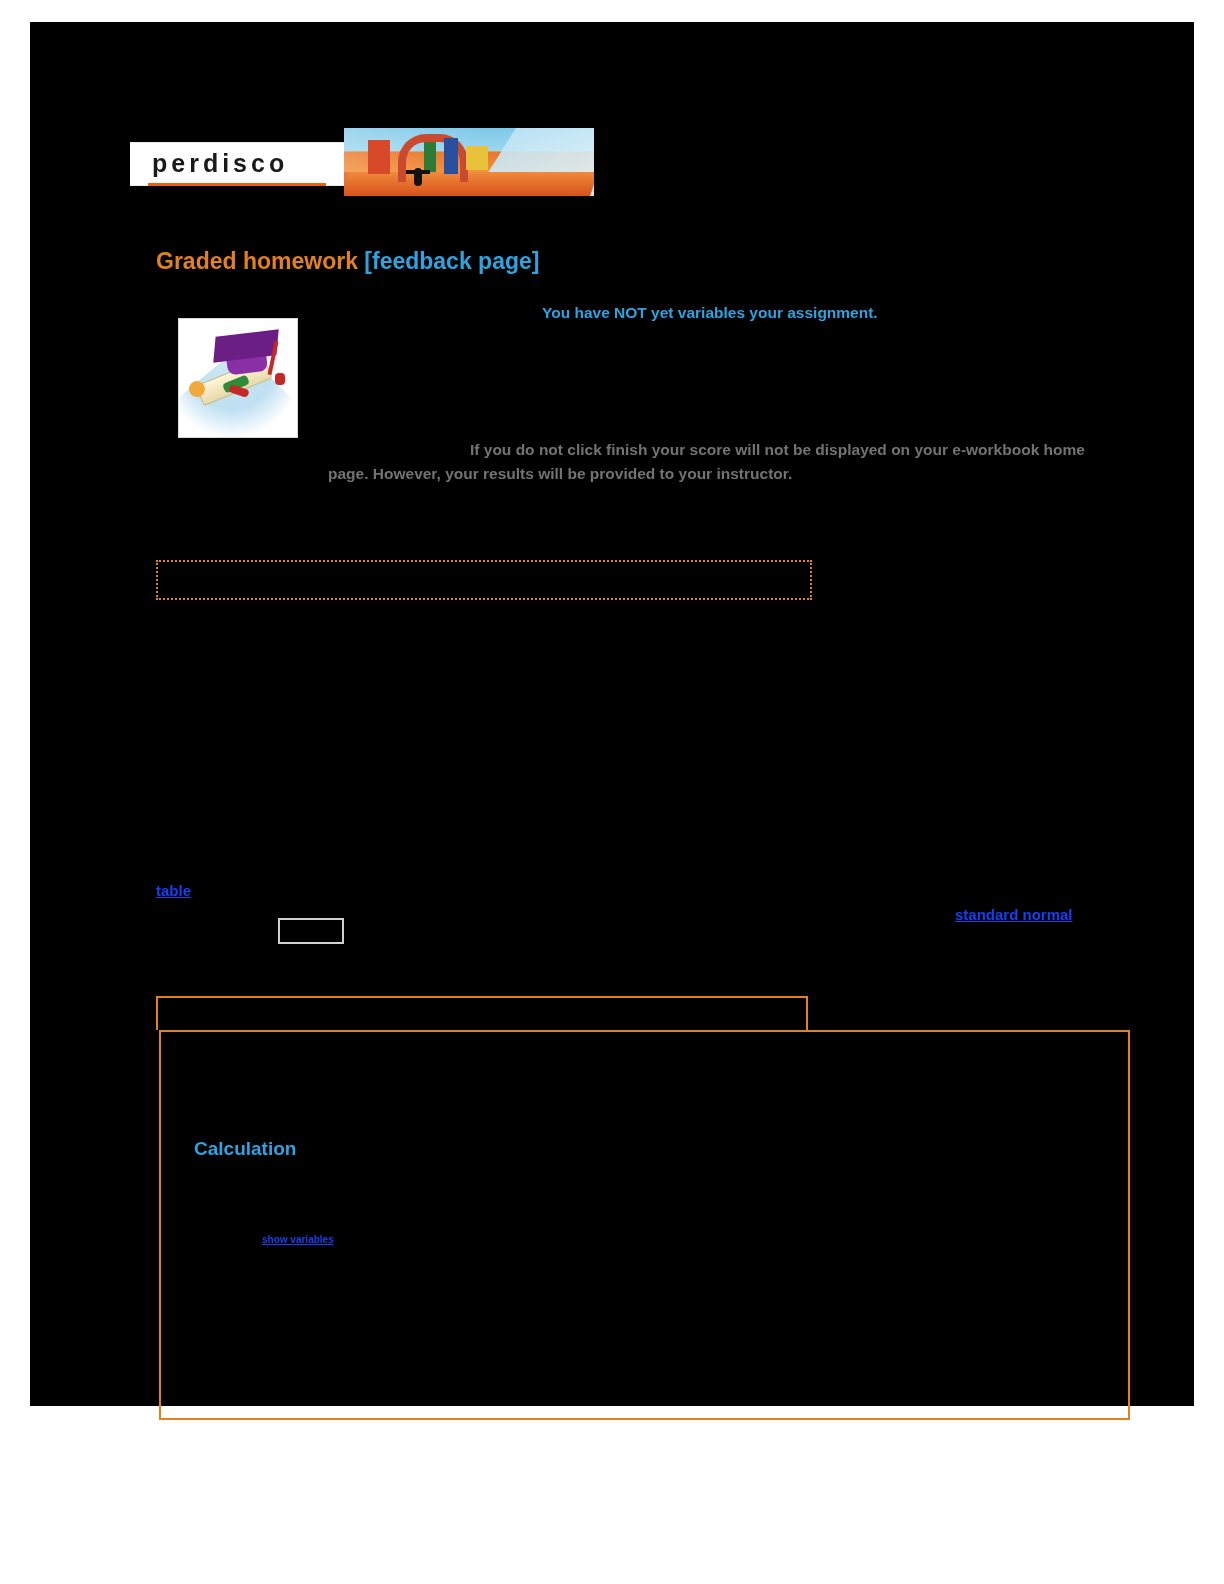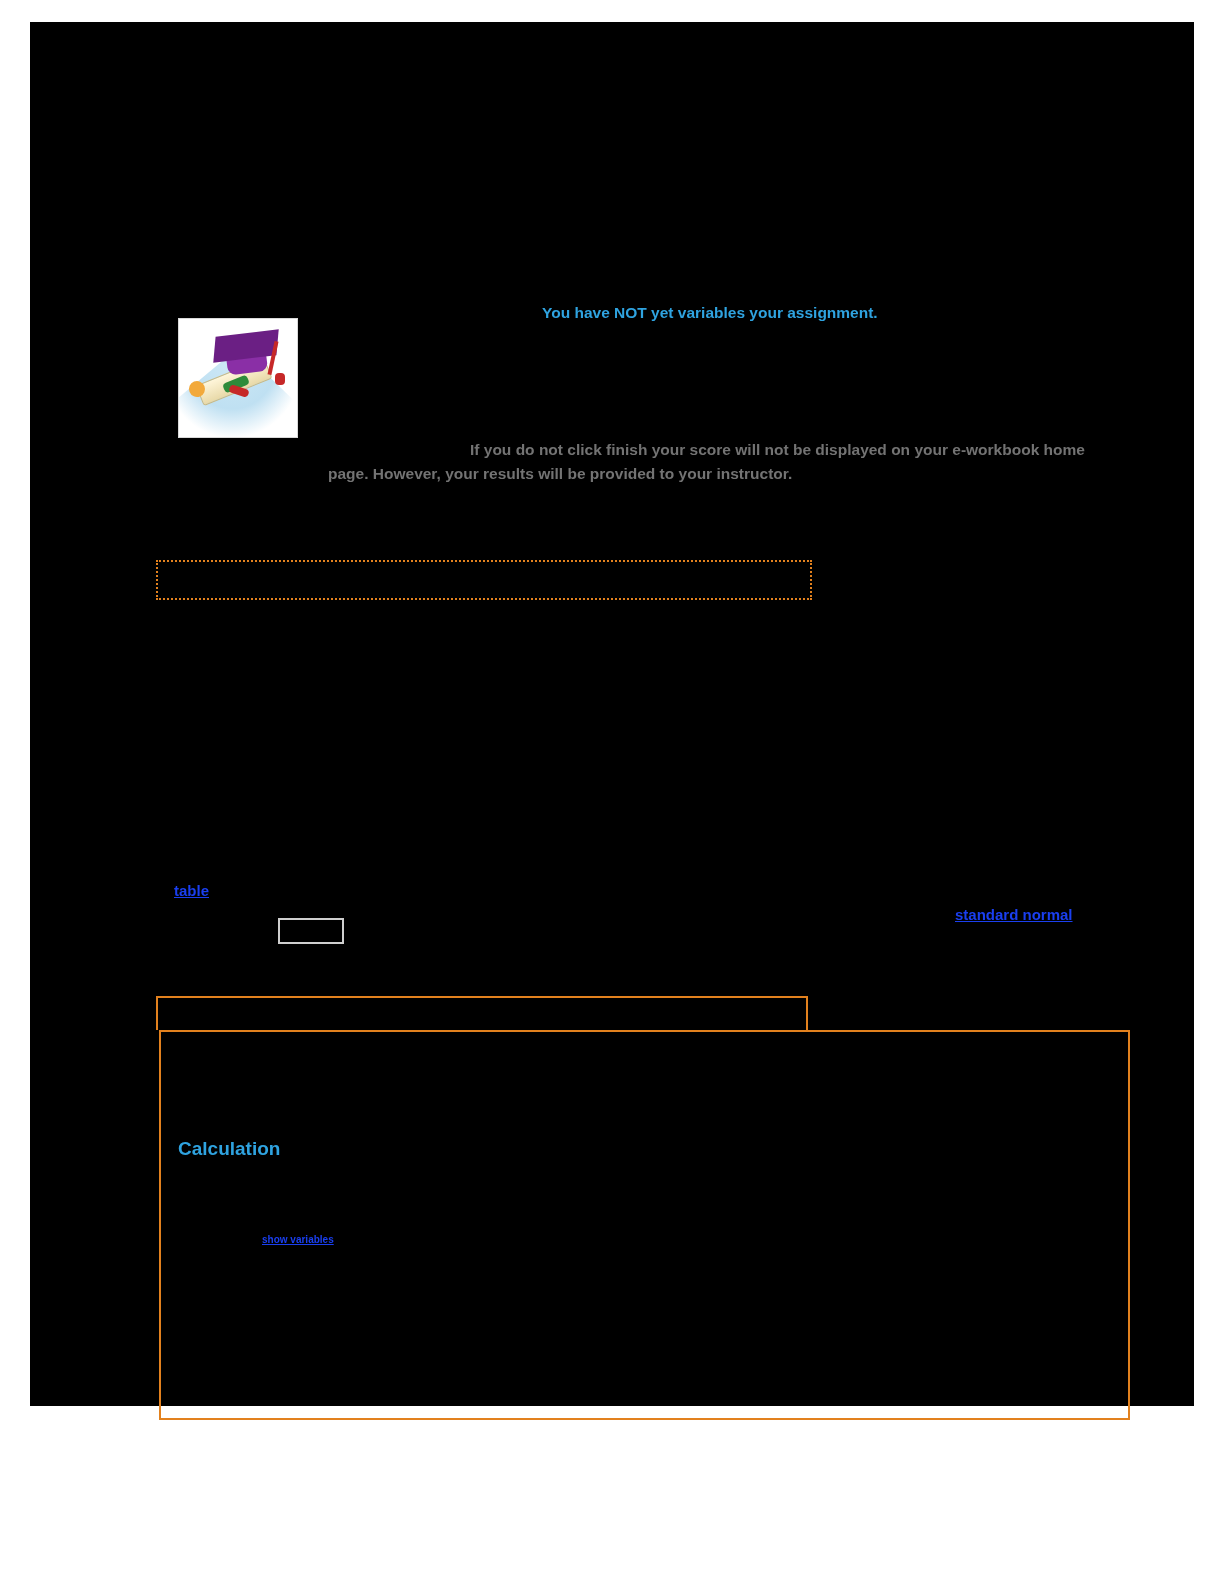--- a/index.html
+++ b/index.html
@@ -245,21 +245,20 @@
   .snt-link-b {
     position: absolute;
     left: 126px;
     top: 860px;
     font-size: 15px;
     font-weight: bold;
     color: #1a3ff0;
     text-decoration: underline;
     white-space: nowrap;
     cursor: pointer;
-    margin-left: 18px;
   }
 
   
   .small-input {
     position: absolute;
     left: 248px;
     top: 896px;
     width: 66px;
     height: 26px;
     background: #000000;
@@ -285,21 +284,21 @@
     top: 1008px;
     width: 971px;
     height: 390px;
     border: 2px solid #e2811e;
     border-top: 2px solid #e2811e;
     box-sizing: border-box;
     background: transparent;
   }
   .panel-heading {
     position: absolute;
-    left: 148px;
+    left: 164px;
     top: 1116px;
     font-size: 19px;
     font-weight: bold;
     color: #2fa3e0;
     white-space: nowrap;
   }
   .show-vars {
     position: absolute;
     left: 232px;
     top: 1212px;
@@ -310,21 +309,40 @@
     white-space: nowrap;
     cursor: pointer;
   }
 </style>
 </head>
 <body>
 
 <div class="page">
   <div class="canvas">
 
-
+    <div class="logo-wrap">
+      <div class="logo-text-box">
+        <div class="logo-text">perdisco</div>
+        <div class="logo-underline"></div>
+      </div>
+      <div class="logo-art">
+        <div class="la whitewedge"></div>
+        <div class="la floor"></div>
+        <div class="la door"></div>
+        <div class="la arch"></div>
+        <div class="la greenbar"></div>
+        <div class="la bluebar"></div>
+        <div class="la yellowbox"></div>
+        <div class="la person"></div>
+      </div>
+    </div>
+
+    <div class="page-title">
+      <span>Graded homework </span><span class="sub">[feedback page]</span>
+    </div>
 
     <div class="grad-img">
       <div class="gi fan"></div>
       <div class="gi scroll"></div>
       <div class="gi scroll-end-l"></div>
       <div class="gi ribbon"></div>
       <div class="gi ribbon2"></div>
       <div class="gi cap-base"></div>
       <div class="gi cap-top"></div>
       <div class="gi tassel"></div>

